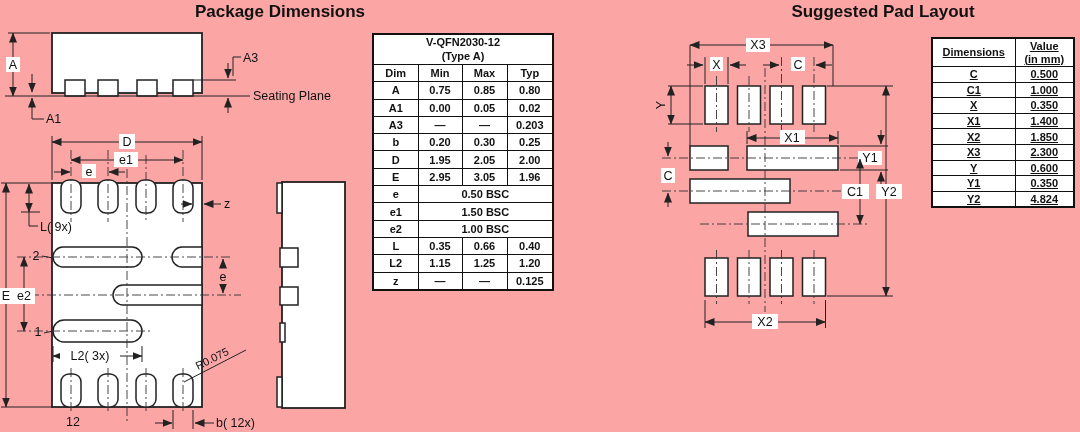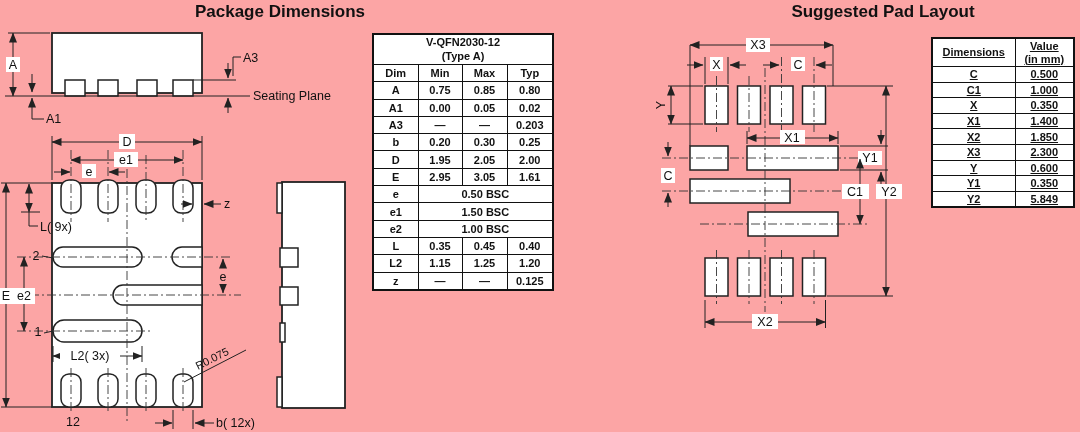--- a/index.html
+++ b/index.html
@@ -244,38 +244,38 @@
     <tr>
           <td>D</td>
           <td>1.95</td>
           <td>2.05</td>
           <td>2.00</td>
         </tr>
     <tr>
           <td>E</td>
           <td>2.95</td>
           <td>3.05</td>
-          <td>1.61</td>
+          <td>1.96</td>
         </tr>
     <tr>
           <td>e</td>
           <td colspan="3">0.50 BSC</td>
         </tr>
     <tr>
           <td>e1</td>
           <td colspan="3">1.50 BSC</td>
         </tr>
     <tr>
           <td>e2</td>
           <td colspan="3">1.00 BSC</td>
         </tr>
     <tr>
           <td>L</td>
           <td>0.35</td>
-          <td>0.45</td>
+          <td>0.66</td>
           <td>0.40</td>
         </tr>
     <tr>
           <td>L2</td>
           <td>1.15</td>
           <td>1.25</td>
           <td>1.20</td>
         </tr>
     <tr>
           <td>z</td>
@@ -436,18 +436,18 @@
     <tr>
           <td>Y</td>
           <td>0.600</td>
         </tr>
     <tr>
           <td>Y1</td>
           <td>0.350</td>
         </tr>
     <tr>
           <td>Y2</td>
-          <td>5.849</td>
+          <td>4.824</td>
         </tr>
   </tbody>
     </table>
 
 </div>
 
 </body></html>

